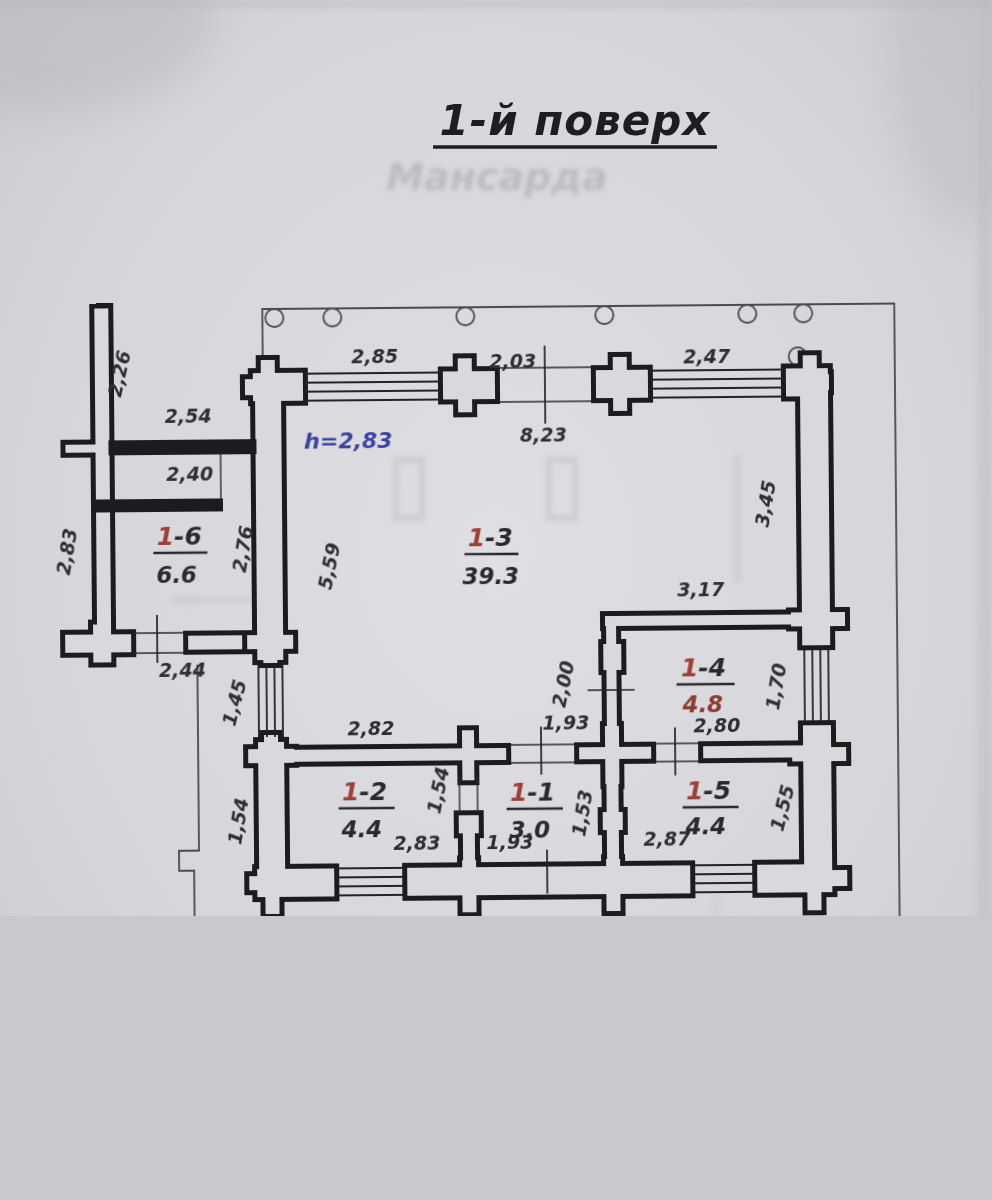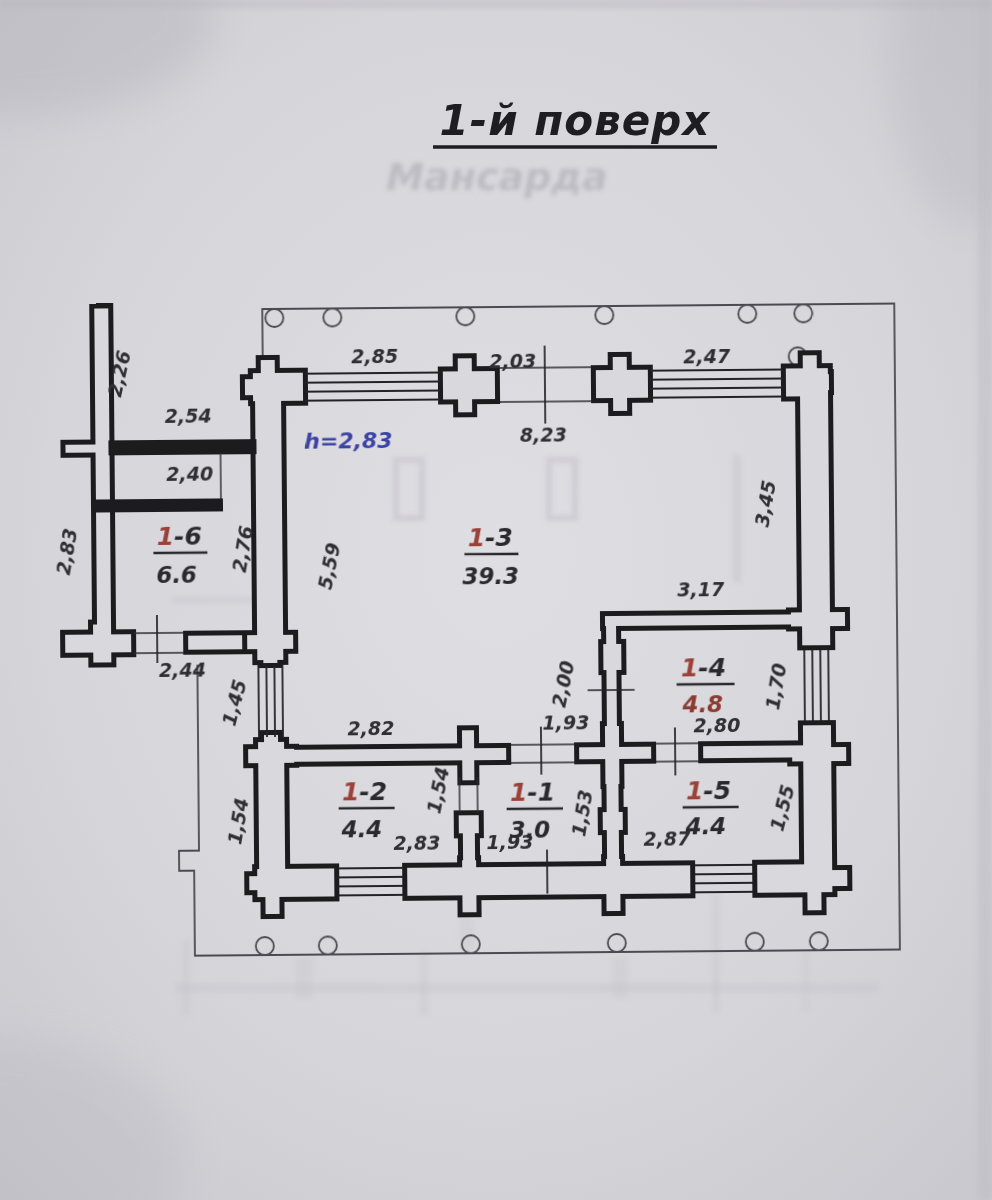--- a/index.html
+++ b/index.html
@@ -1,16 +1,16 @@
 <!DOCTYPE html>
 <html><head>
 <meta charset="utf-8">
 <style>
   html,body{margin:0;padding:0;background:#c9c8ce;}
-  .page{position:relative;width:992px;height:1200px;overflow:hidden;
+  .page{position:relative;width:992px;height:916px;overflow:hidden;
         font-family:"DejaVu Sans",sans-serif;}
   svg{display:block;}
   .title{font:italic 700 42px "DejaVu Sans",sans-serif;fill:#1e1e22;text-anchor:middle;letter-spacing:1px;}
   .ghostT{font:italic 700 38px "DejaVu Sans",sans-serif;fill:#b3b2ba;text-anchor:middle;}
   .dim{font:italic 600 19px "DejaVu Sans",sans-serif;fill:#2e2e33;text-anchor:middle;}
   .rnum{font:italic 700 25px "DejaVu Sans",sans-serif;text-anchor:middle;}
   .rarea{font:italic 600 23px "DejaVu Sans",sans-serif;text-anchor:middle;}
   .hnote{font:italic 700 22px "DejaVu Sans",sans-serif;text-anchor:middle;}
   .runder{stroke:#2a2a2e;stroke-width:2.4;}
   .blk{fill:#1c1c1f;}

